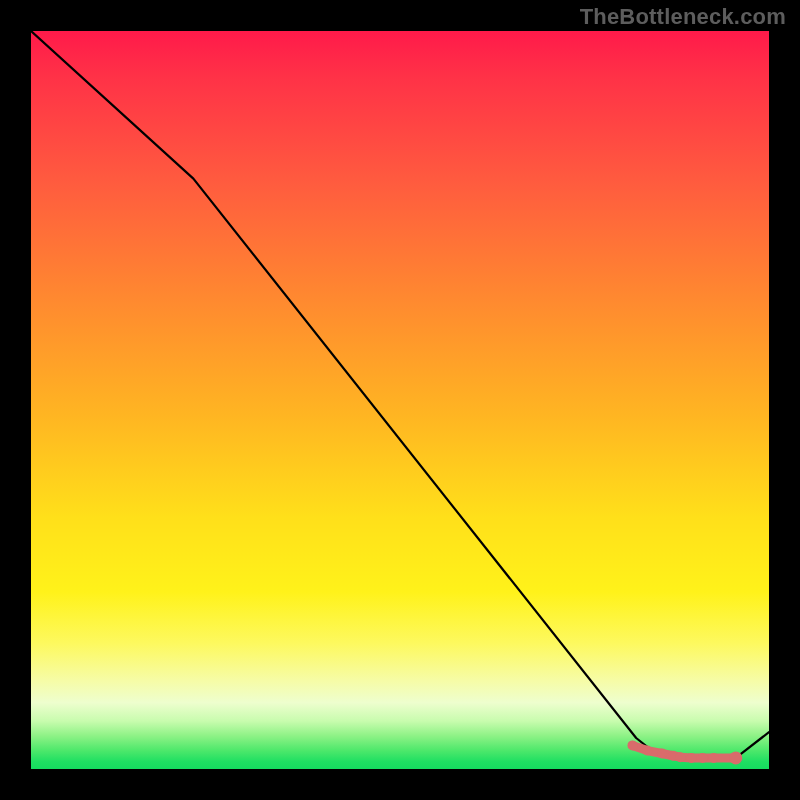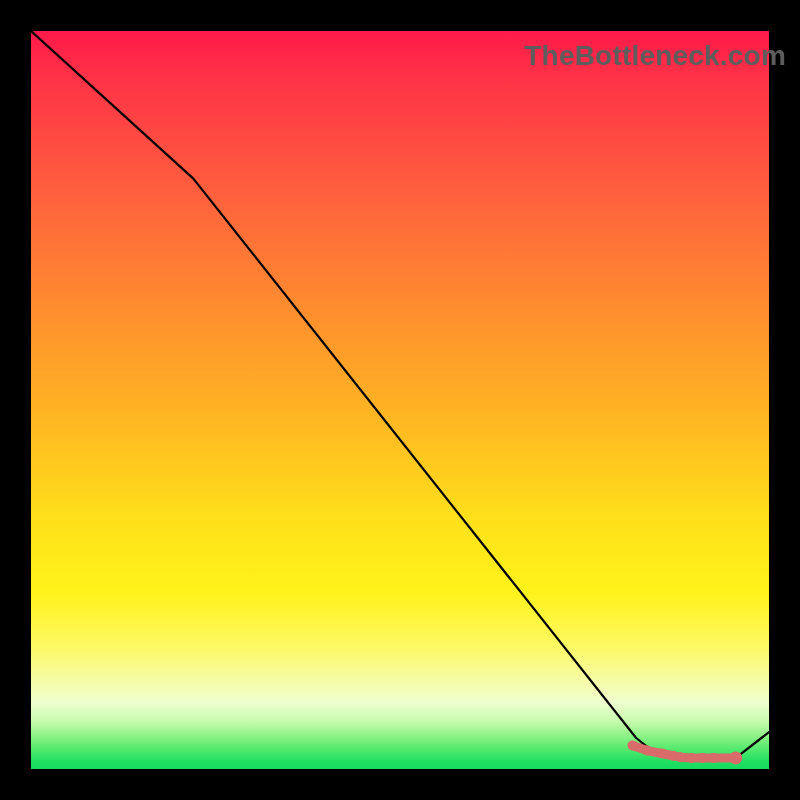--- a/index.html
+++ b/index.html
@@ -8,26 +8,25 @@
     width: 800px;
     height: 800px;
     background: #000;
     position: relative;
     font-family: Arial, Helvetica, sans-serif;
   }
   .watermark {
     position: absolute;
     top: 4px;
     right: 14px;
-    font-size: 28px;
+    font-size: 22px;
     font-weight: 600;
     color: #5d5d5d;
     letter-spacing: 0.2px;
     z-index: 5;
-    margin-top: 36px;
   }
   .plot-wrapper {
     position: absolute;
     left: 31px;
     top: 31px;
     width: 738px;
     height: 738px;
     overflow: hidden;
   }
   .gradient-bg {

